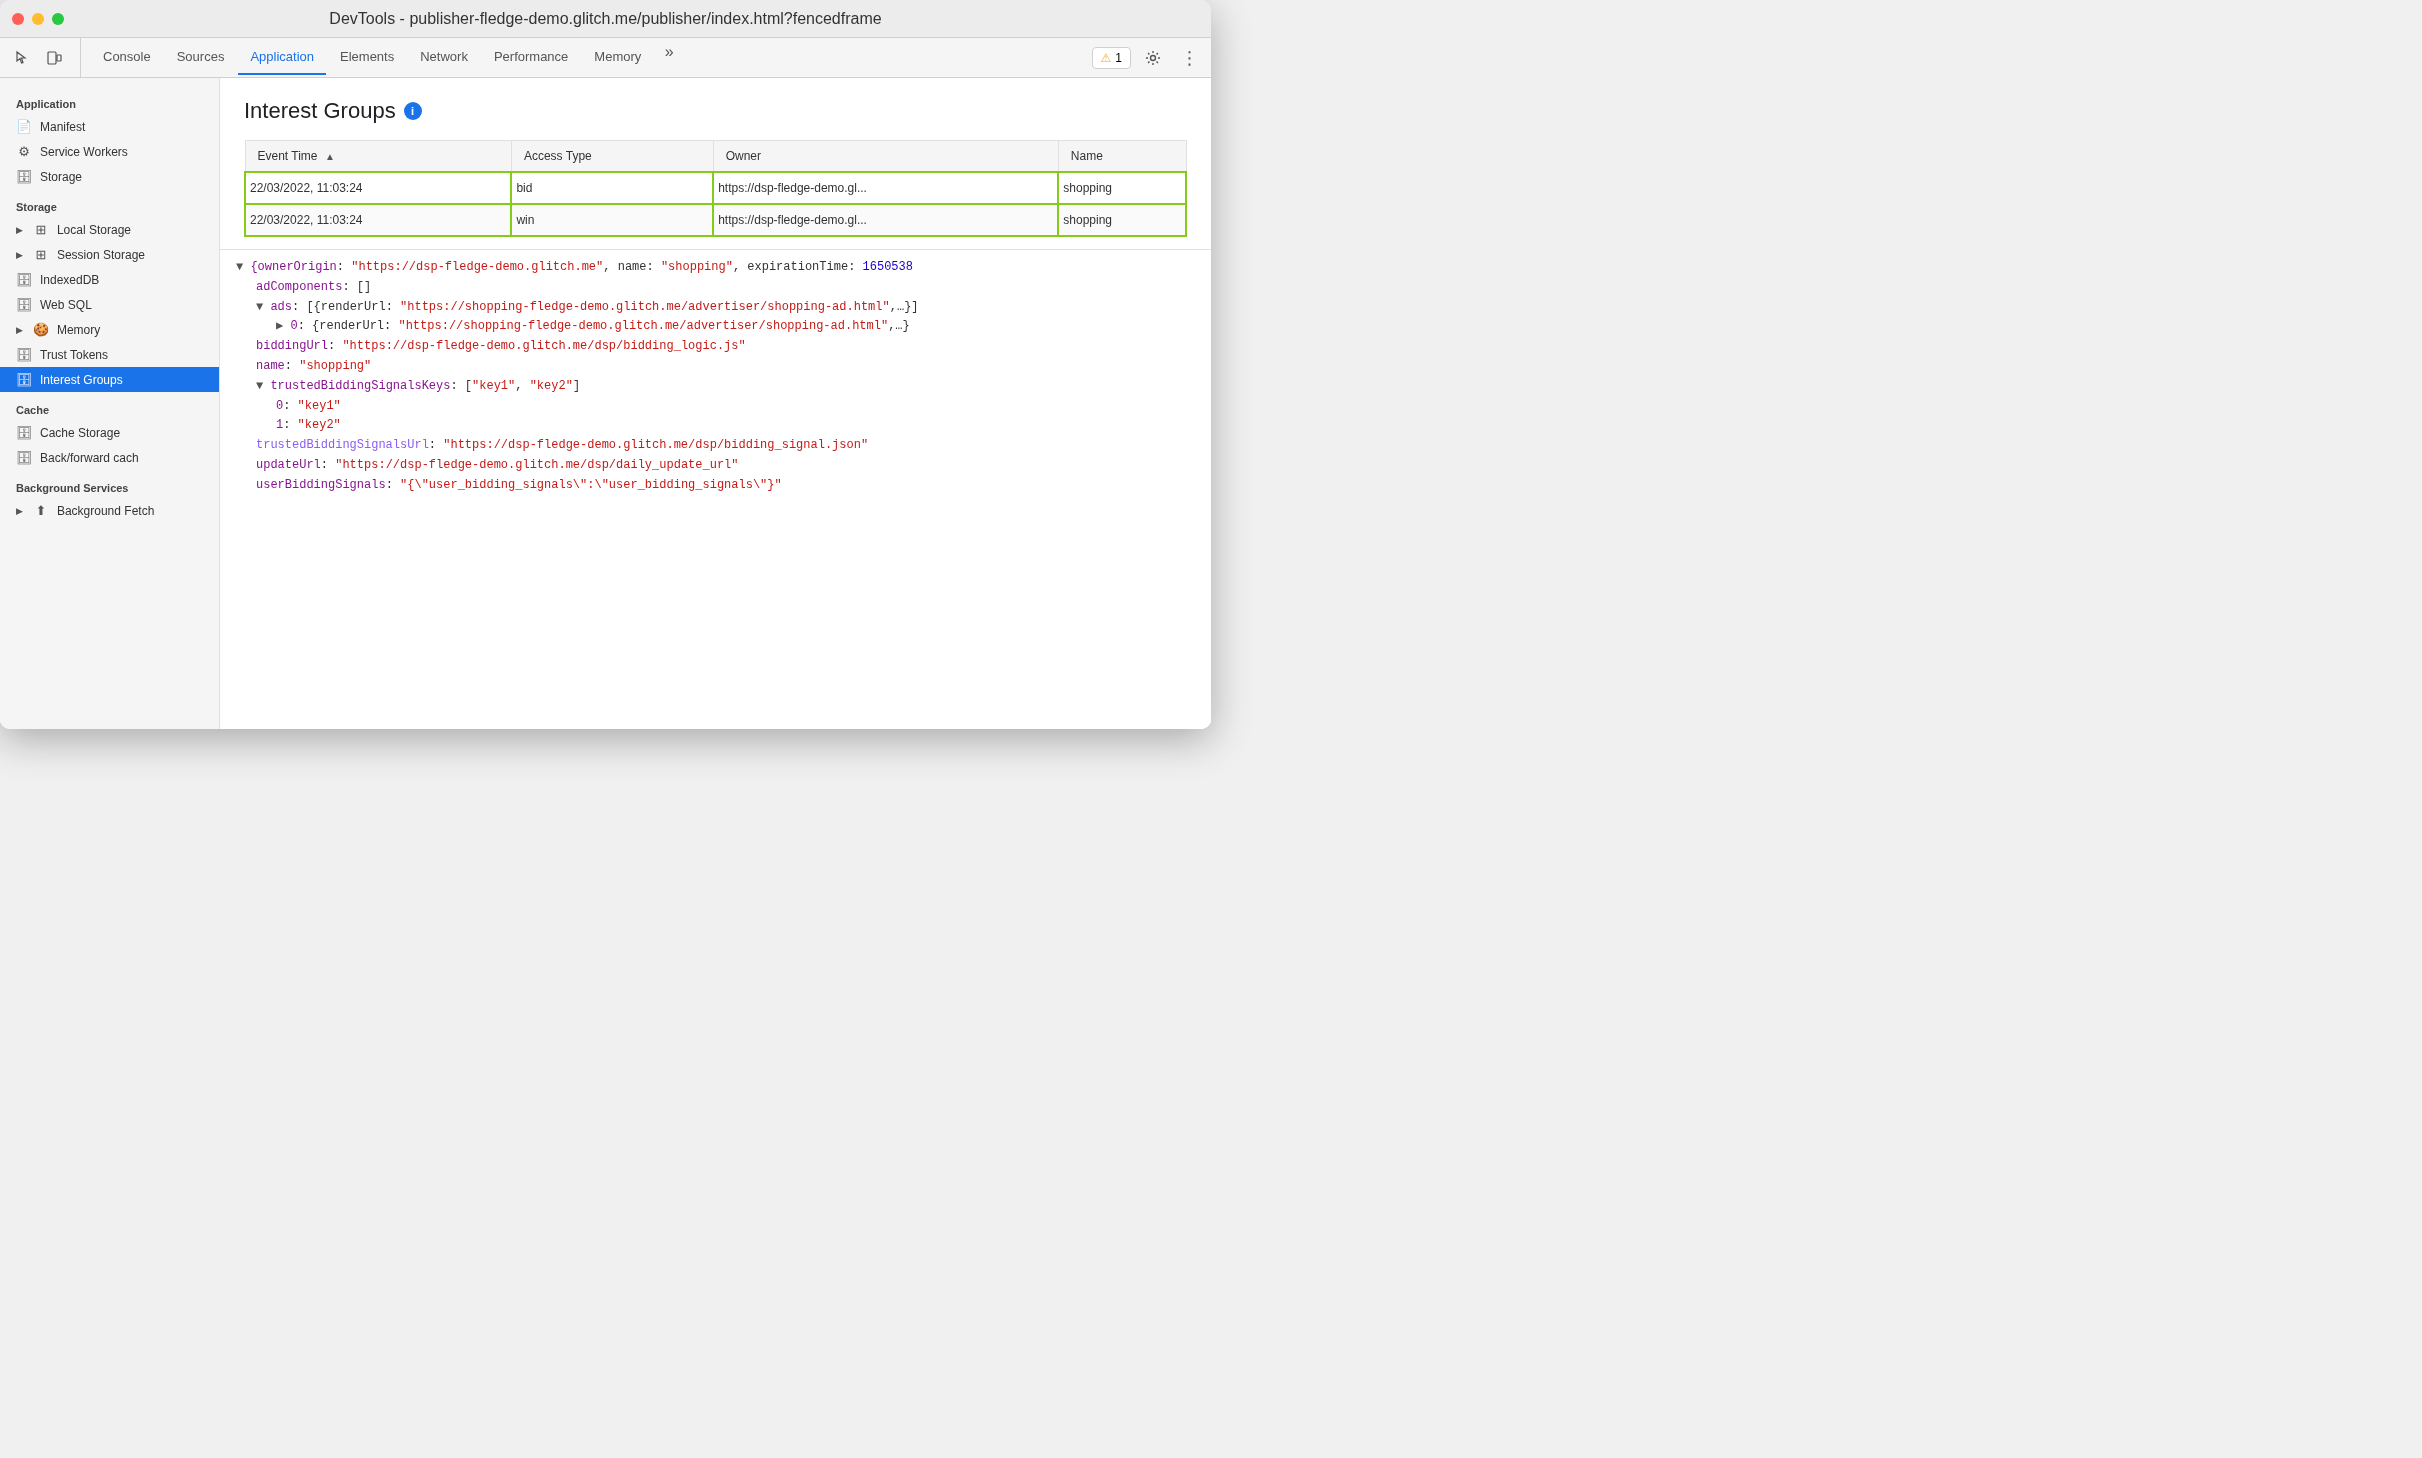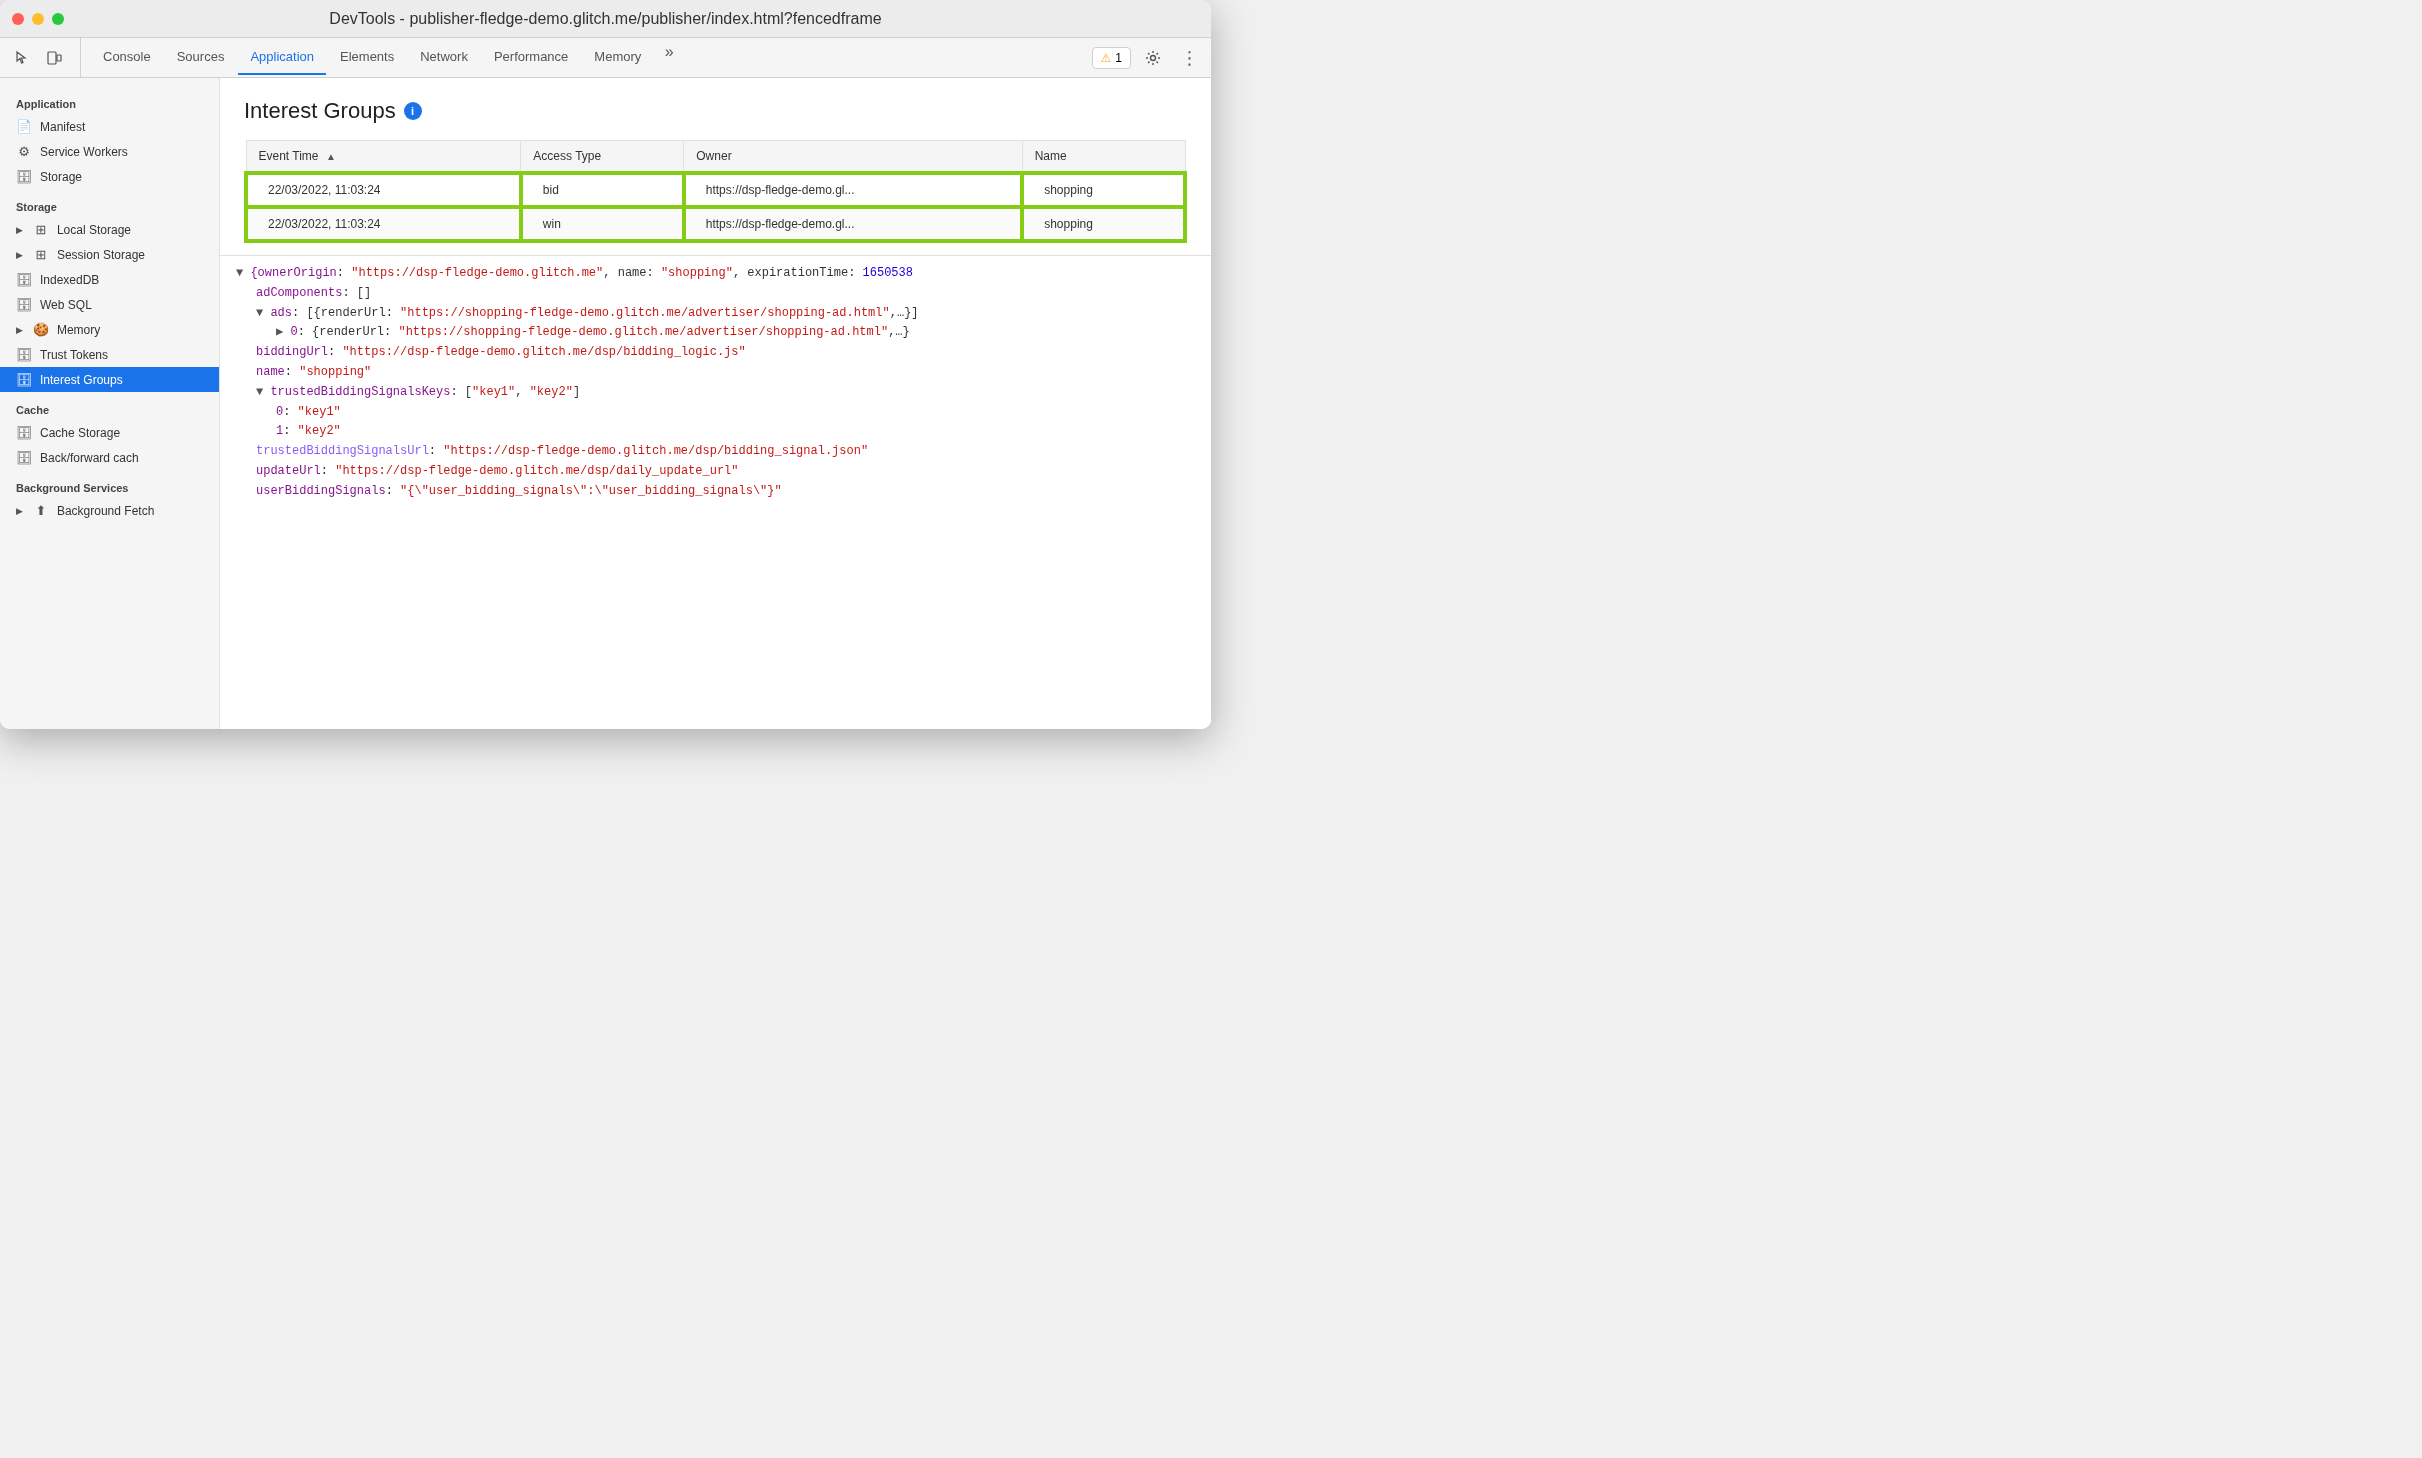--- a/index.html
+++ b/index.html
@@ -225,22 +225,22 @@
       color: #333;
       white-space: nowrap;
     }
     .ig-table th .sort-arrow {
       display: inline-block;
       margin-left: 4px;
       color: #555;
       font-size: 10px;
     }
     .ig-table td {
-      border: 4px solid #84cc16;
-      padding: 8px 20px;
+      border: 2px solid #84cc16;
+      padding: 8px 4px;
       color: #333;
       white-space: nowrap;
     }
     .ig-table tr:nth-child(odd) td { background: #fff; }
     .ig-table tr:nth-child(even) td { background: #fafafa; }
     
     .json-panel {
       flex: 1;
       overflow-y: auto;
       border-top: 1px solid #e0e0e0;

